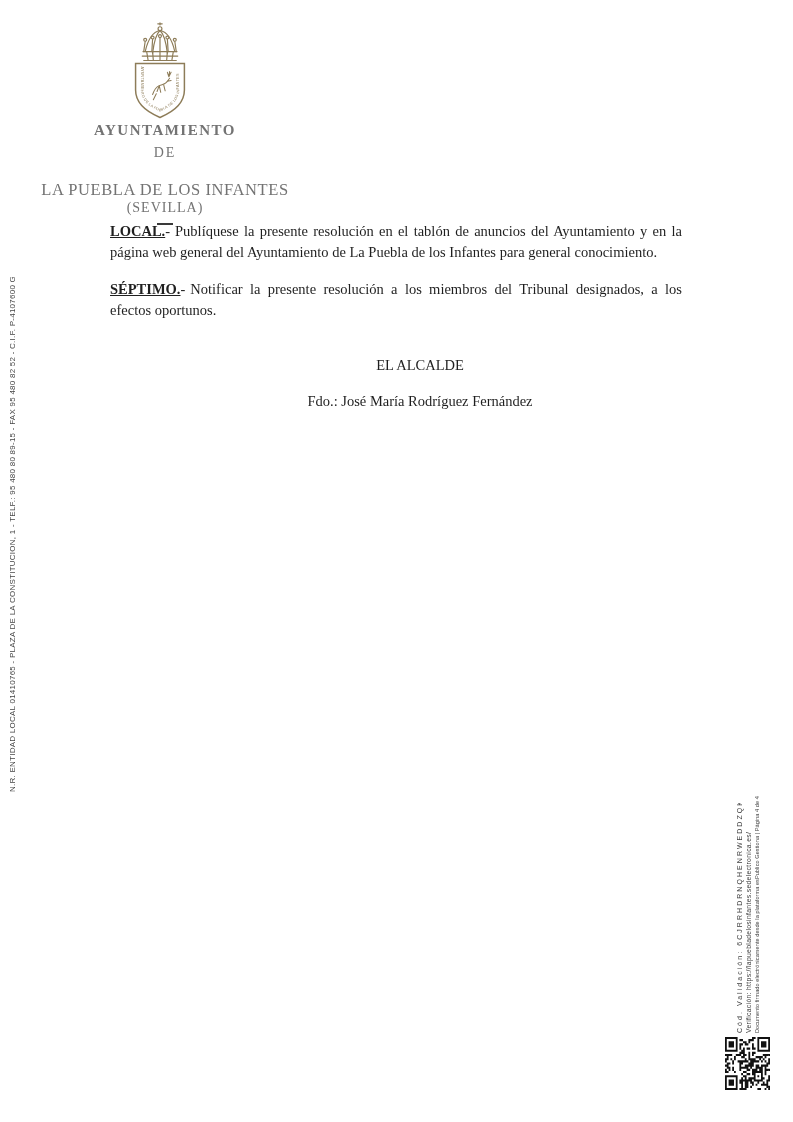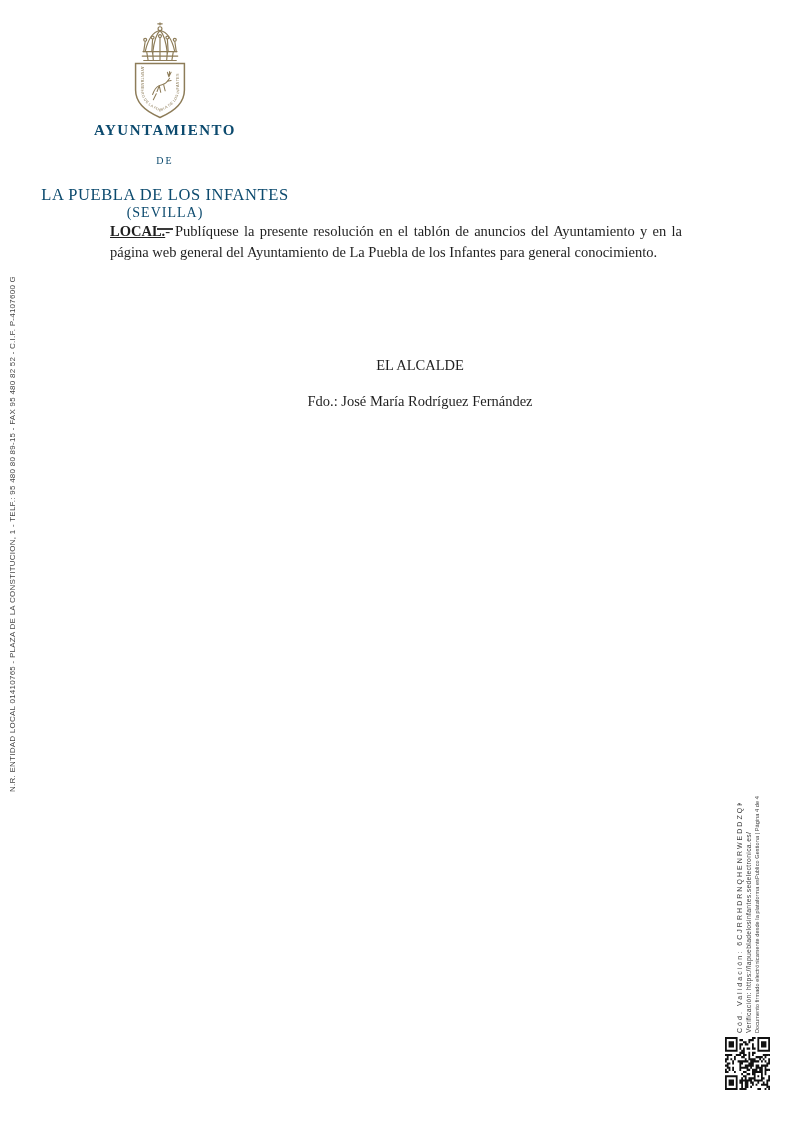--- a/index.html
+++ b/index.html
@@ -2,23 +2,23 @@
 <html><head>
 <meta charset="utf-8">
 <style>
   html,body{margin:0;padding:0;background:#fff;}
   .page{
     position:relative;width:793px;height:1122px;background:#ffffff;
     font-family:"Liberation Serif","DejaVu Serif",serif;color:#1f1f1f;overflow:hidden;
   }
   
   .crest{position:absolute;left:123px;top:22px;width:74px;height:100px;}
-  .hdr{position:absolute;left:30px;top:122px;width:270px;text-align:center;color:#0c4a6e;}
+  .hdr{position:absolute;left:30px;top:122px;width:270px;text-align:center;color:#737373;}
   .hdr .l1{font-size:15px;letter-spacing:1.5px;font-weight:bold;font-family:"Liberation Serif",serif;}
-  .hdr .l2{font-size:10px;letter-spacing:2px;margin-top:16px;}
+  .hdr .l2{font-size:14px;letter-spacing:2px;margin-top:6px;}
   .hdr .l3{font-size:16.5px;letter-spacing:0.6px;margin-top:19px;white-space:nowrap;}
   .hdr .l4{font-size:14px;letter-spacing:1px;}
   .hdr .dash{width:16px;height:2.4px;background:#3a3a3a;margin:7px auto 0 auto;}
   
   .bodytext{position:absolute;left:110px;top:221px;width:572px;font-size:14.5px;line-height:21.4px;text-align:justify;}
   .bodytext p{margin:0 0 15px 0;}
   .plabel{font-weight:bold;text-decoration:underline;}
   .pdash{margin-right:5px;}
   .sig{position:absolute;left:110px;top:355px;width:620px;text-align:center;font-size:14.5px;line-height:21px;}
   .sig .name{margin-top:15px;text-align:center;}
@@ -81,20 +81,21 @@
   <div class="hdr">
     <div class="l1">AYUNTAMIENTO</div>
     <div class="l2">DE</div>
     <div class="l3">LA PUEBLA DE LOS INFANTES</div>
     <div class="l4">(SEVILLA)</div>
     <div class="dash"></div>
   </div>
 
   <div class="bodytext">
     <p><span class="plabel">LOCAL.</span><span class="pdash">-</span><span>Publíquese la presente resolución en el tablón de anuncios del Ayuntamiento y en la página web general del Ayuntamiento de La Puebla de los Infantes para general conocimiento.</span></p>
+    <p><span class="plabel">SÉPTIMO.</span><span class="pdash">-</span><span>Notificar la presente resolución a los miembros del Tribunal designados, a los efectos oportunos.</span></p>
   </div>
 
   <div class="sig">
     <div>EL ALCALDE</div>
     <div class="name">Fdo.: José María Rodríguez Fernández</div>
   </div>
 
   <div class="vtext v-left">N.R. ENTIDAD LOCAL 01410765 - PLAZA DE LA CONSTITUCION, 1 - TELF.: 95 480 80 89-15 - FAX 95 480 82 52 - C.I.F. P-4107600 G</div>
 
   <div class="vtext v-r1">Cód. Validación: 6CJRRHDRNQHENRWEDDZQKY3WJ</div>

